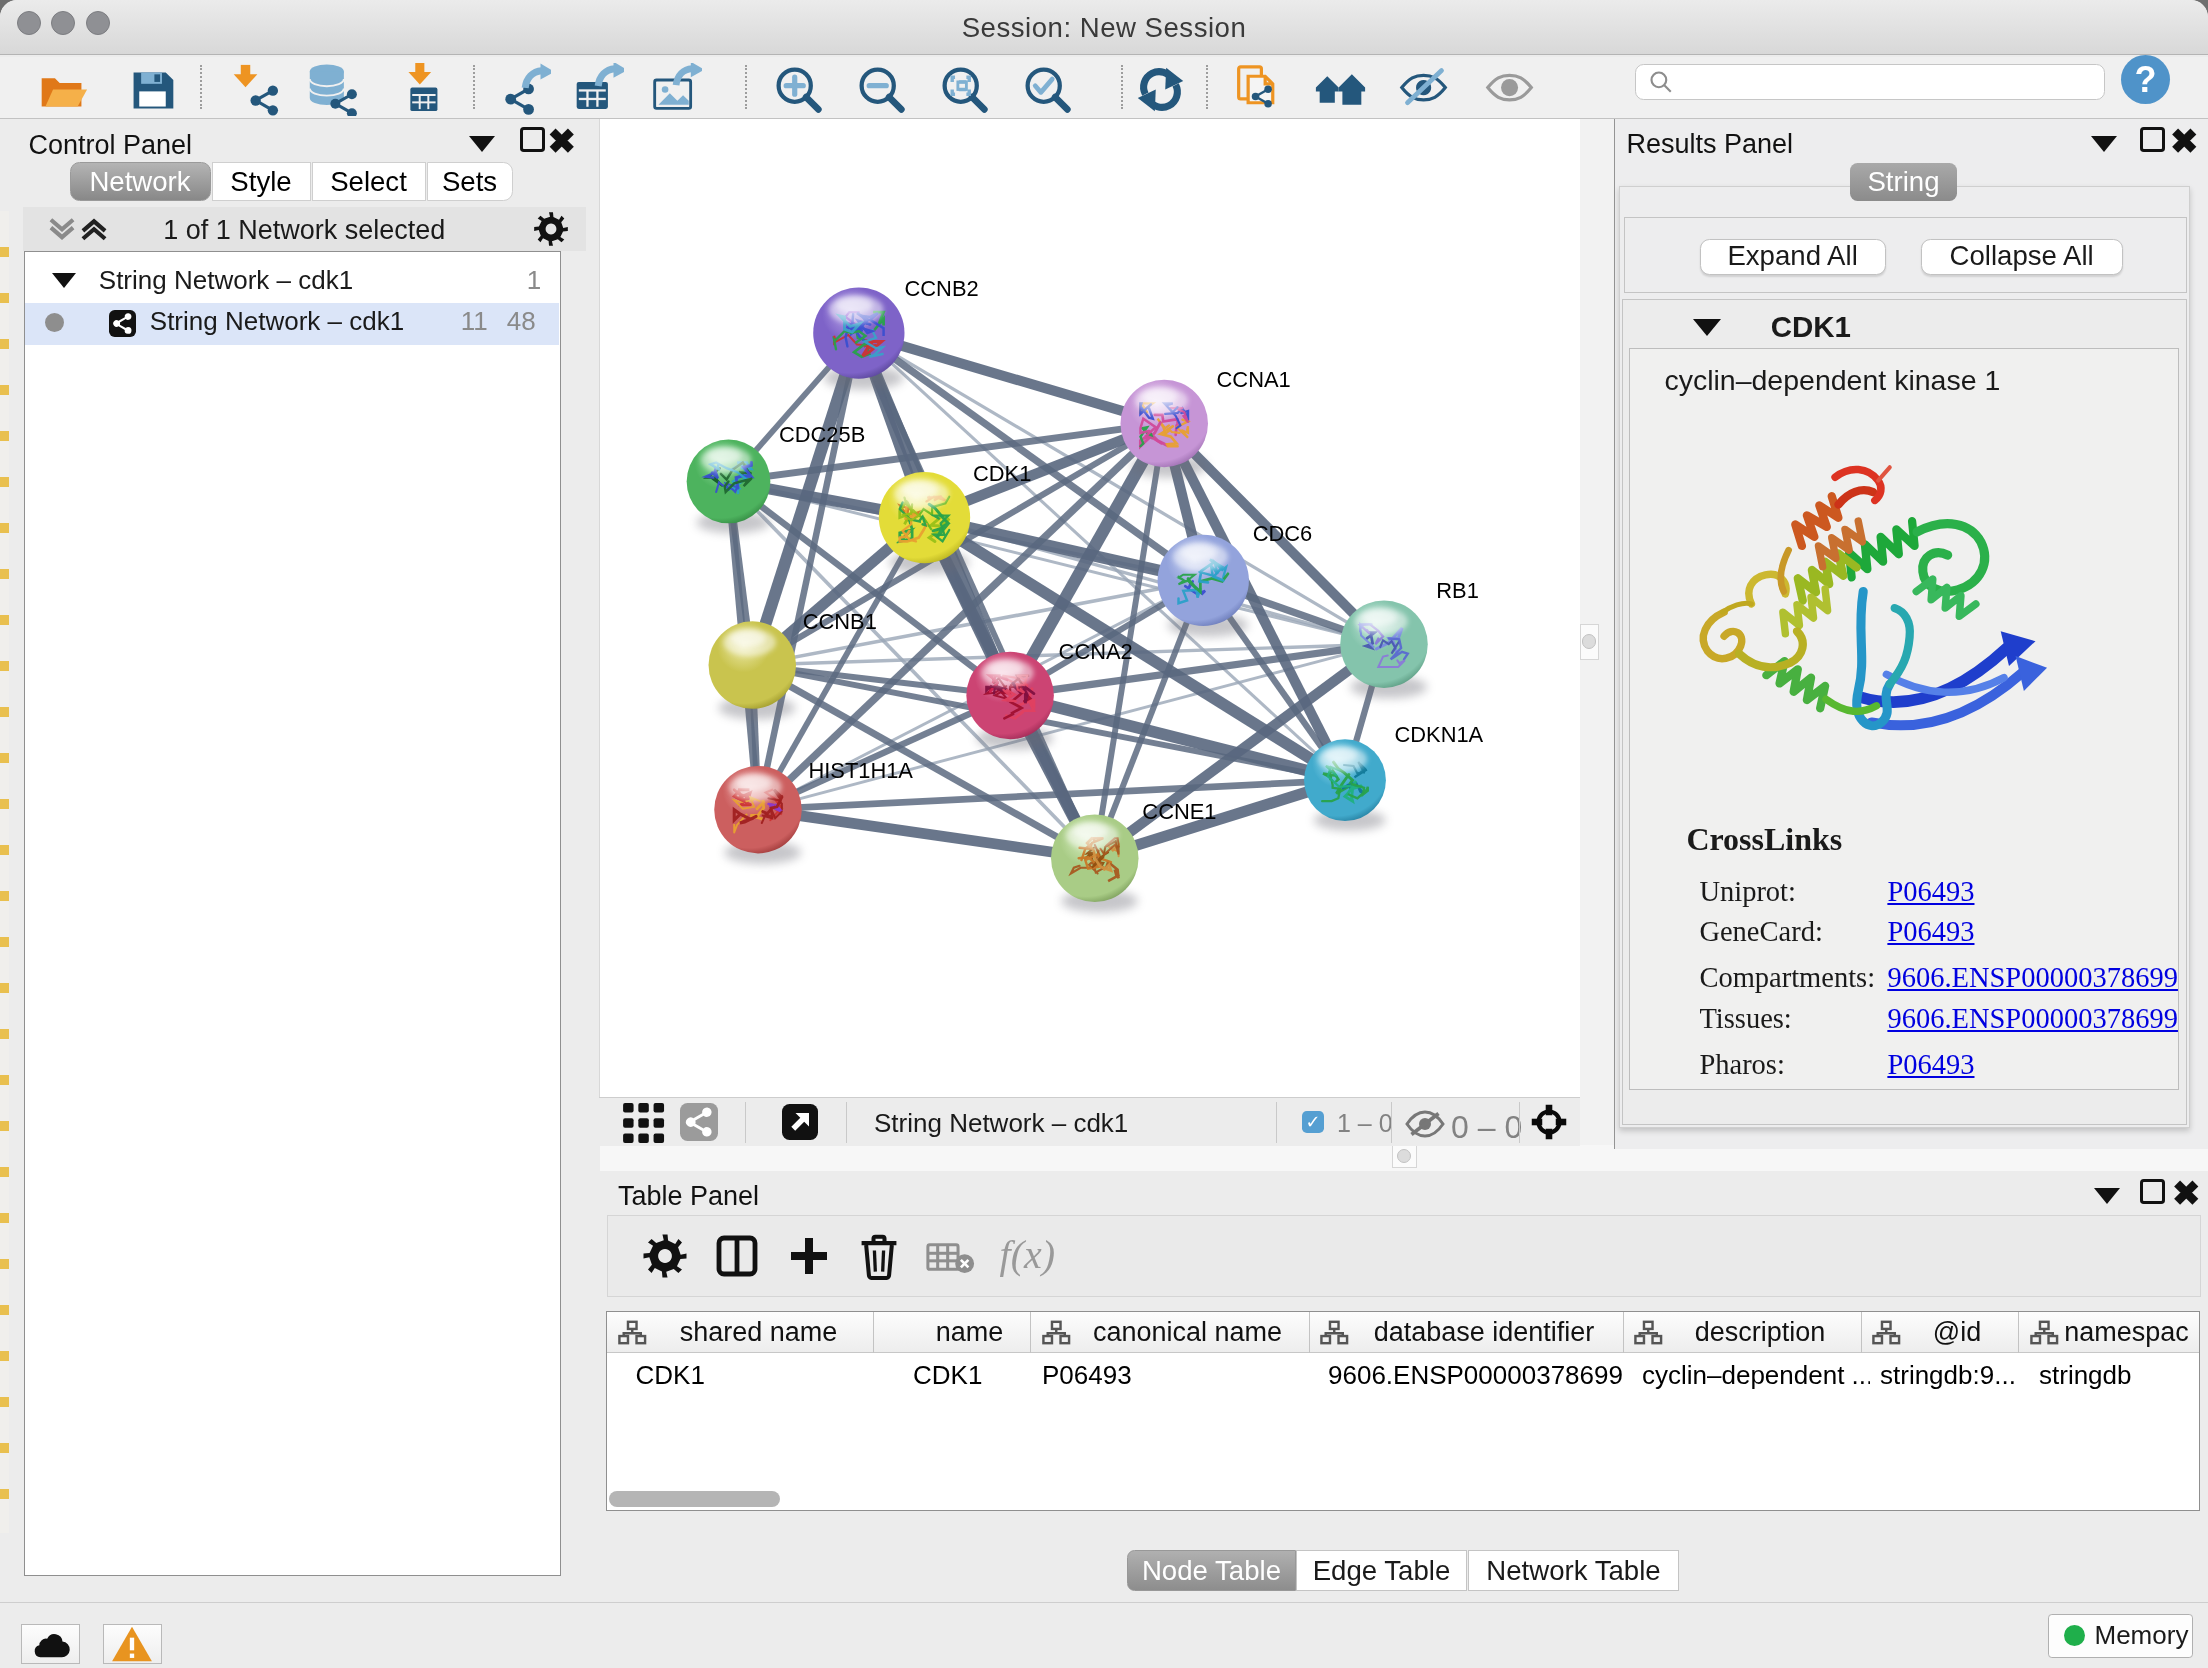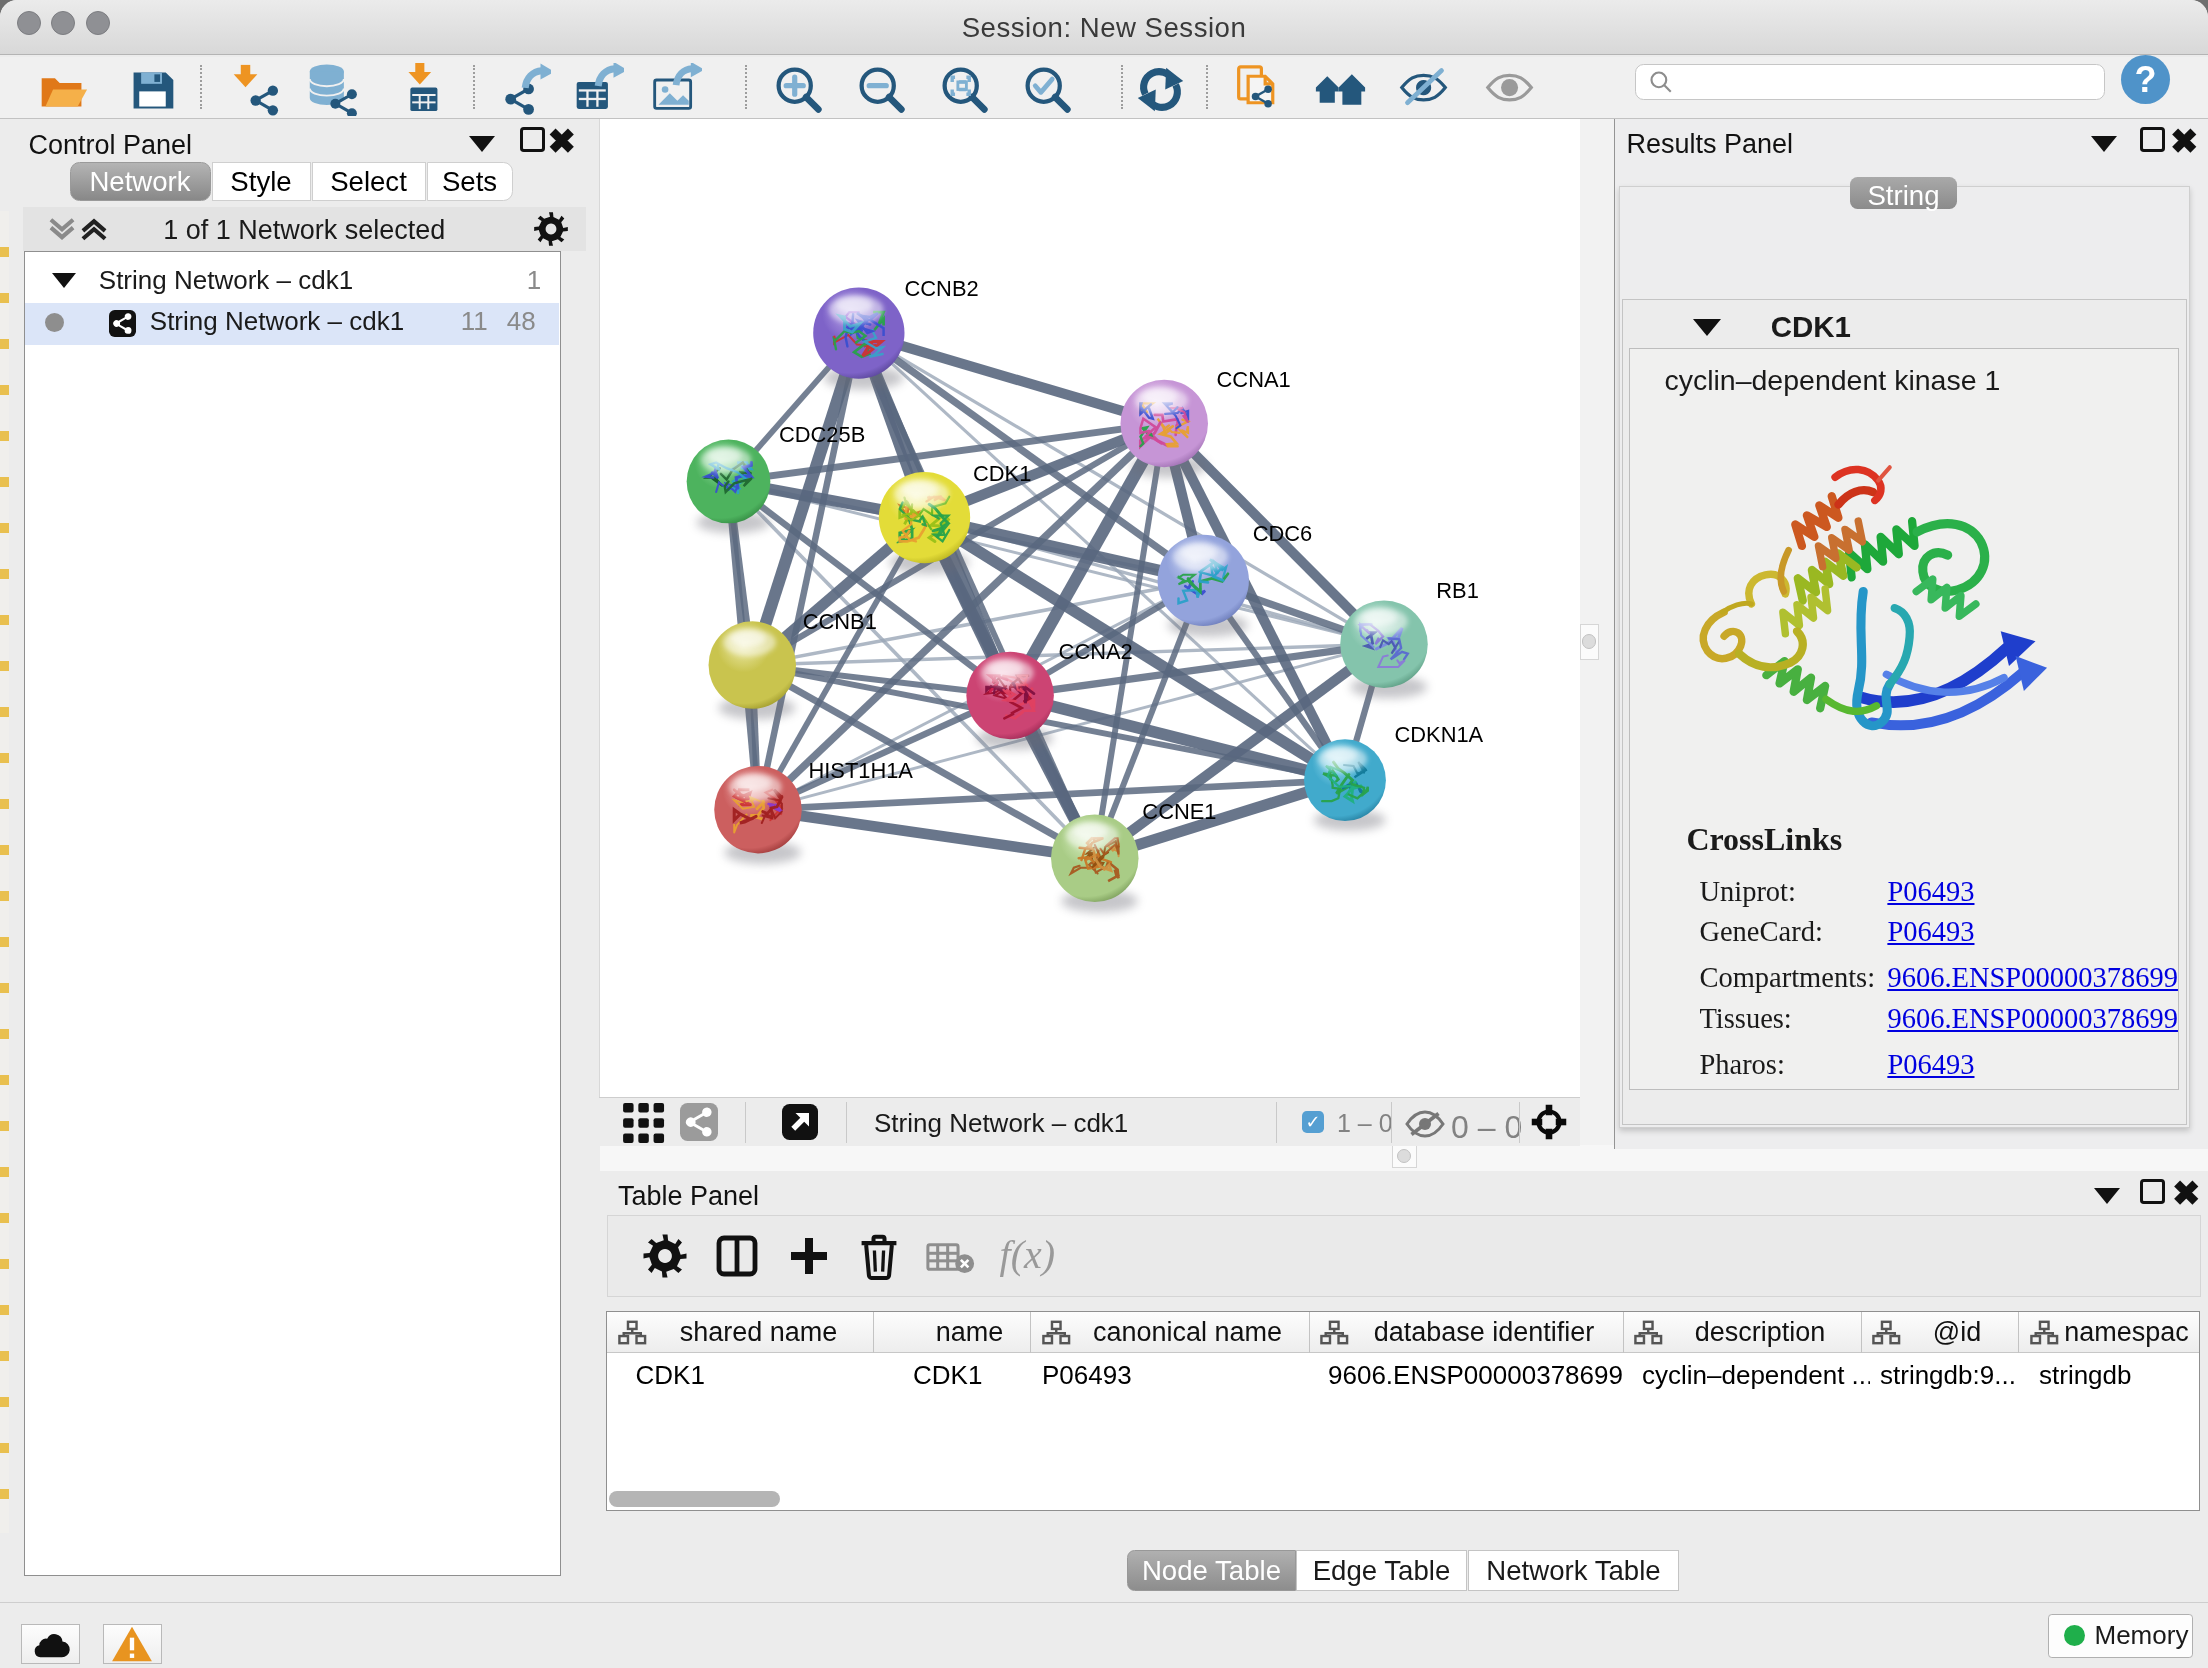--- a/index.html
+++ b/index.html
@@ -54,22 +54,22 @@
   #splitL { position:absolute; left:561px; top:119px; width:38px; height:1483px; background:#efefef; border-left:1.9px solid #9b9b9b; }
   #splitR { position:absolute; left:1580px; top:119px; width:34px; height:1030px; background:#f2f2f2; }
   #splitH { position:absolute; left:599px; top:1145px; width:1609px; height:26px; background:#f7f7f7; }
   .handle { position:absolute; background:#fbfbfb; border:1px solid #d6d6d6; }
   .handle i { position:absolute; left:50%; top:50%; width:14.3px; height:14.3px; margin:-7.6px 0 0 -7.6px;
     border-radius:50%; background:#dcdcdc; border:1px solid #c2c2c2; display:block; }
 
   
   #rpanel { position:absolute; left:1614px; top:119px; width:594px; height:1030px; background:#ededee; border-left:1.9px solid #949494; }
   #rpanel-title { position:absolute; left:11.4px; top:9.5px; font-size:27px; color:#111; }
-  #stringtab { position:absolute; left:235px; top:44px; width:107px; height:32px; border-radius:7.6px;
-    background:linear-gradient(#a9a9a9,#8b8b8b); color:#fff; font-size:27.6px; text-align:center; line-height:38px;margin-top:14px; }
+  #stringtab { position:absolute; left:235px; top:44px; width:107px; height:38px; border-radius:7.6px;
+    background:linear-gradient(#a9a9a9,#8b8b8b); color:#fff; font-size:27.6px; text-align:center; line-height:38px; }
   #rbox { position:absolute; left:3.8px; top:67px; width:571px; height:942px; background:#ededee;
     border:1.9px solid #cfcfcf; box-shadow:0 2.9px 5.7px rgba(0,0,0,.18); }
   #expbar { position:absolute; left:3.8px; top:30px; width:563px; height:76px; border:1.9px solid #c4c4c4; }
   .wbtn { position:absolute; top:21px; height:36px; background:#fff; border:1px solid #c2c2c2; border-radius:9.5px;
     font-size:27.6px; text-align:center; box-shadow:0 1.9px 1.9px rgba(0,0,0,.12); }
   #cdk1box { position:absolute; left:1.9px; top:112px; width:565px; height:826px; border:1.9px solid #c4c4c4; background:#ececec; }
   #cdk1hdr { position:absolute; left:0; top:0; width:100%; height:48px; }
   #cdk1content { position:absolute; left:6.7px; top:48px; width:550px; height:742px; background:#f0f0ef; border:1px solid #bdbdbd; }
 
   .serif { font-family:"Liberation Serif", serif; }
@@ -731,20 +731,24 @@
         </g>
       </svg>
   </div>
 
   <div id="rpanel">
     <div id="rpanel-title">Results Panel</div>
     <span class="pctl-arrow" style="left:476px;top:17px;"></span>
     <span class="pctl-max" style="left:525px;top:7.6px;"></span>
     <span class="pctl-x" style="left:555px;top:7.6px;">✖</span>
     <div id="rbox">
+      <div id="expbar">
+        <div class="wbtn" style="left:75px;width:186px;">Expand All</div>
+        <div class="wbtn" style="left:296px;width:202px;">Collapse All</div>
+      </div>
       <div id="cdk1box">
         <div id="cdk1hdr">
           <span class="pctl-arrow" style="left:70px;top:19px;border-left-width:14.3px;border-right-width:14.3px;border-top-width:17px;"></span>
           <span style="position:absolute;left:148px;top:9.5px;font-size:29.5px;font-weight:bold;">CDK1</span>
         </div>
         <div id="cdk1content">
           <div style="position:absolute;left:34px;top:15px;font-size:28.5px;">cyclin–dependent kinase 1</div>
           <svg id="ribbon" width="399" height="323" style="position:absolute;left:42px;top:110px;" viewBox="0 0 480 390">
               <g fill="none" stroke-linecap="round">
                 <path d="M228 288 C290 306 350 278 404 228" stroke="#1f3ecc" stroke-width="14"></path>

